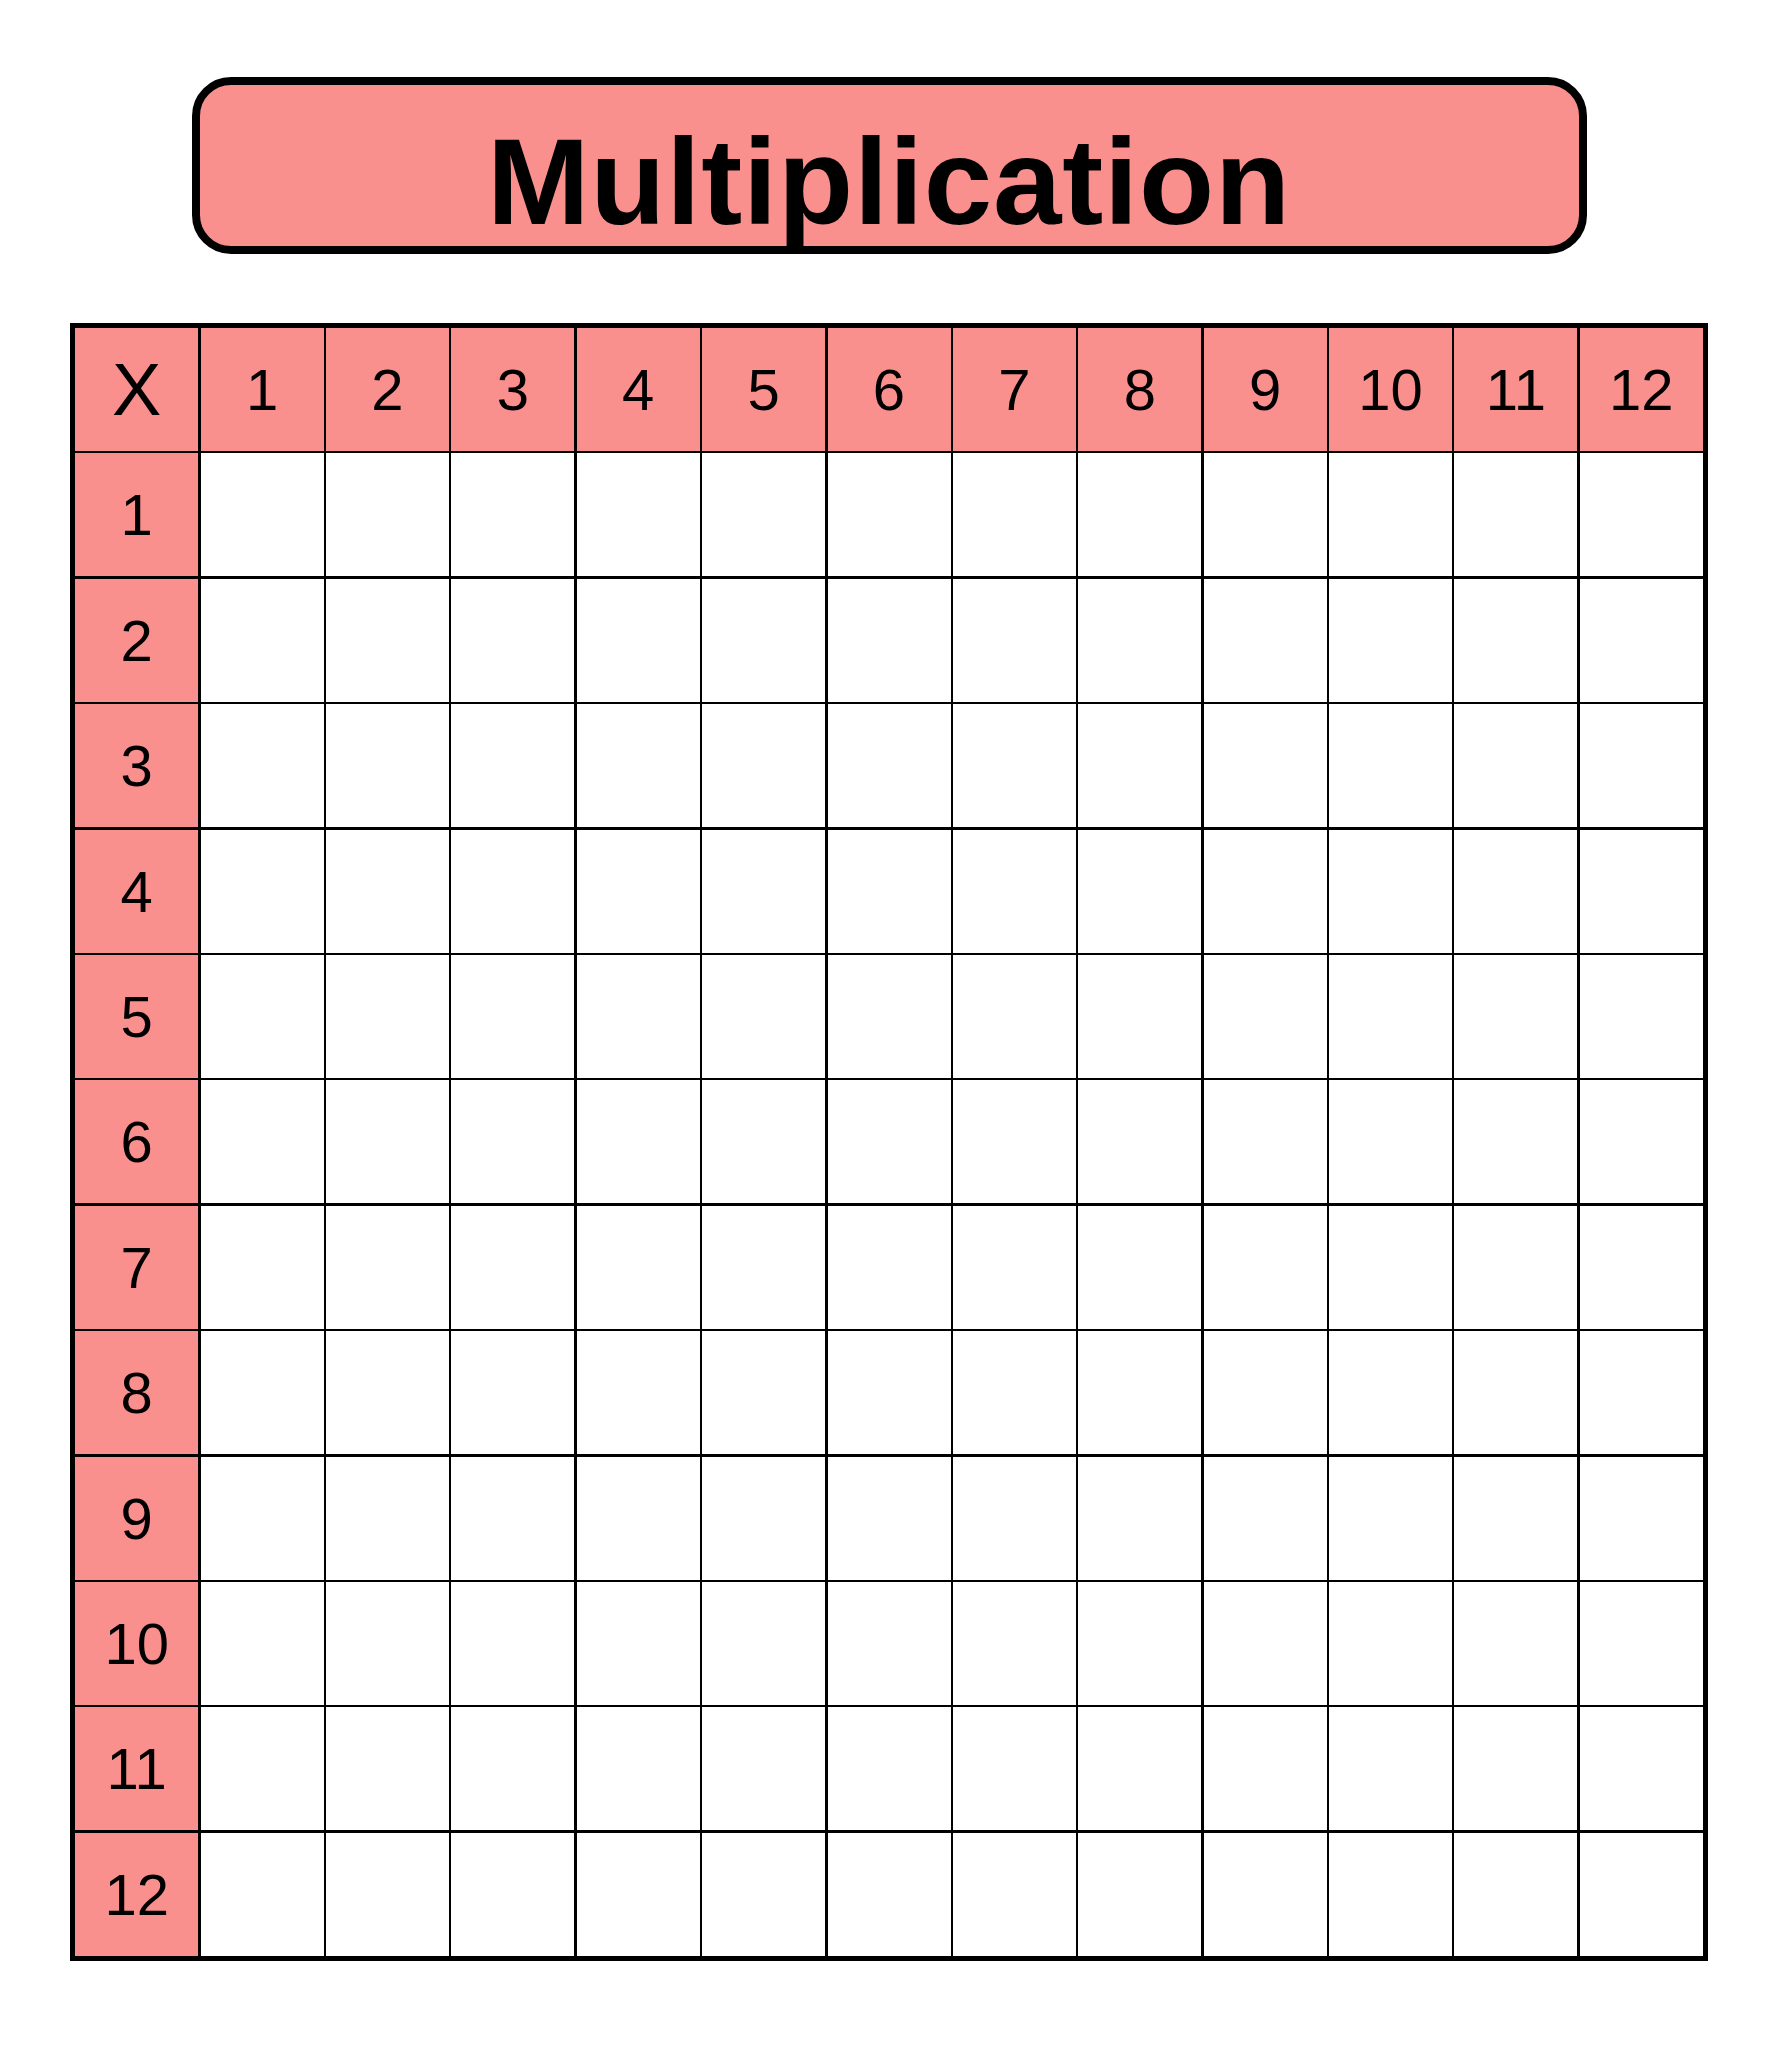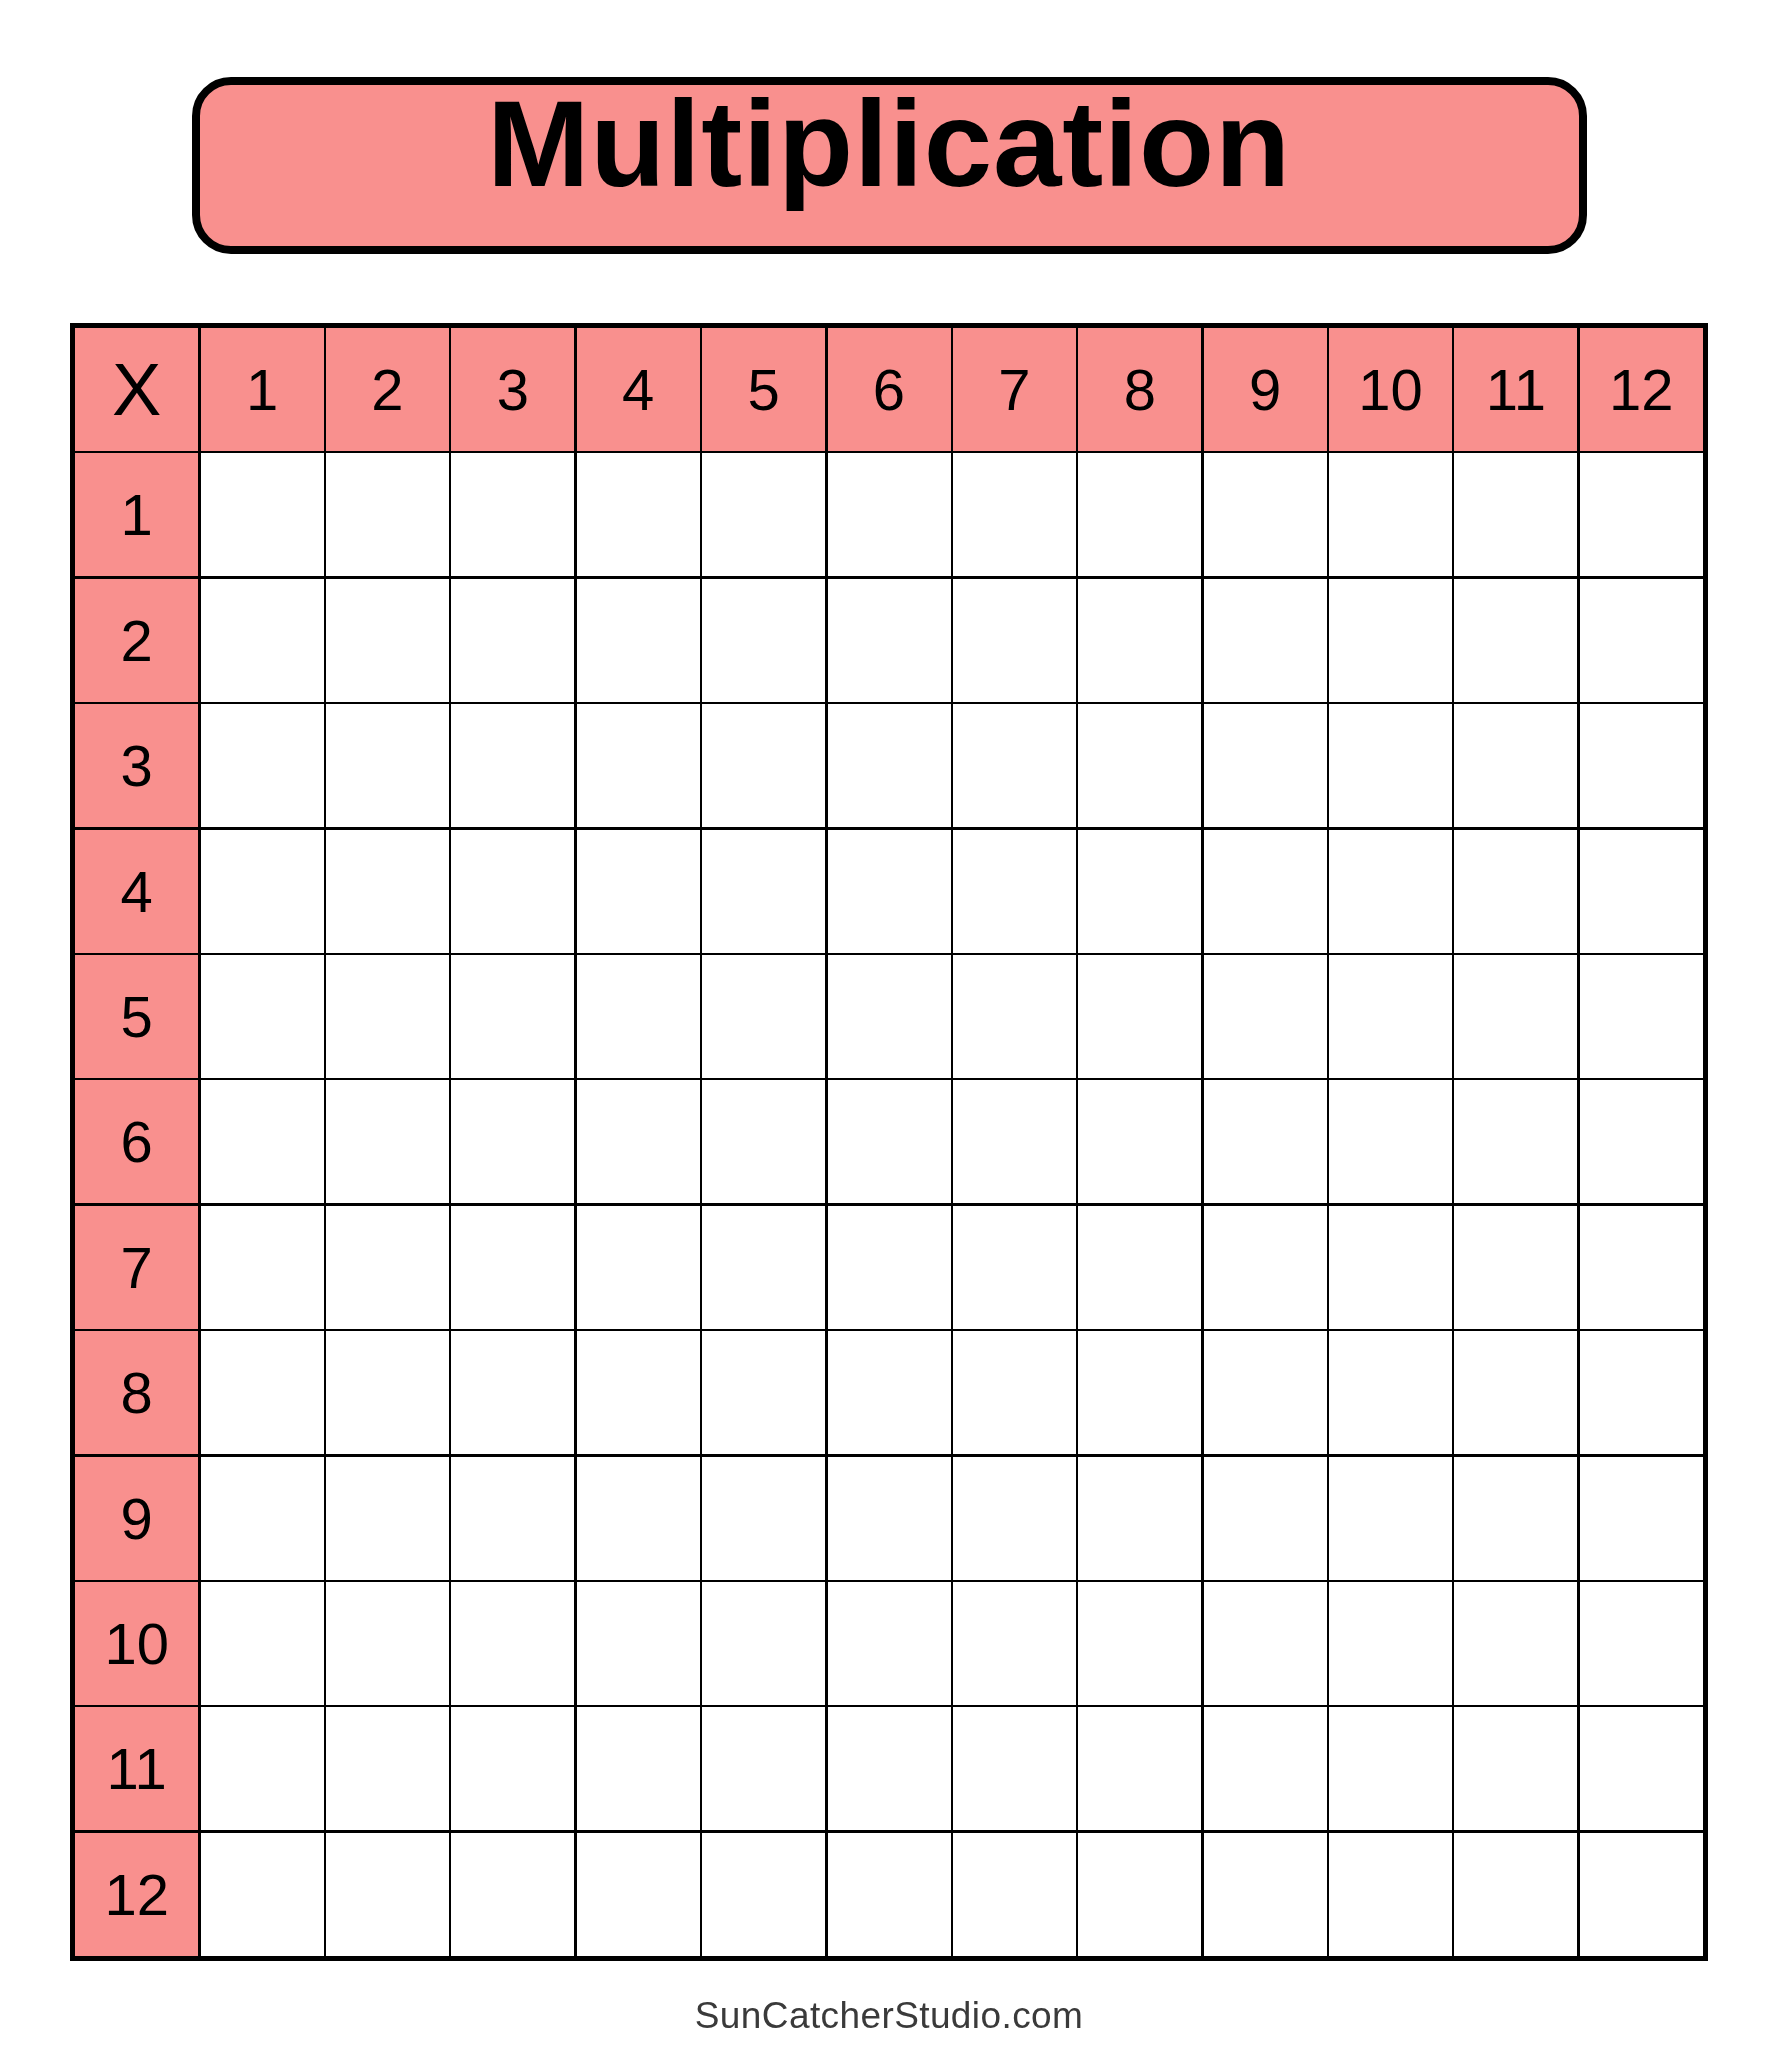--- a/index.html
+++ b/index.html
@@ -29,21 +29,21 @@
     align-items: center;
   }
   .banner {
     margin-top: 77px;
     width: 1395px;
     height: 177px;
     background: var(--header-fill);
     border: 8px solid var(--grid-line);
     border-radius: 39px;
     display: flex;
-    align-items: flex-start;
+    align-items: flex-end;
     justify-content: center;
   }
   .banner-title {
     font-size: 123px;
     font-weight: bold;
     color: var(--title-text);
     letter-spacing: 0.8px;
     line-height: 1;
     transform: translateY(-3.2px);
   }
@@ -252,16 +252,15 @@
       <div class="cell"></div>
       <div class="cell"></div>
       <div class="cell"></div>
       <div class="cell"></div>
       <div class="cell"></div>
       <div class="cell"></div>
       <div class="cell"></div>
       <div class="cell"></div>
     </div>
 
-  <div class="footer">SunCatcherStudio.com</div>
 
 </div>
 
 
 </body></html>

